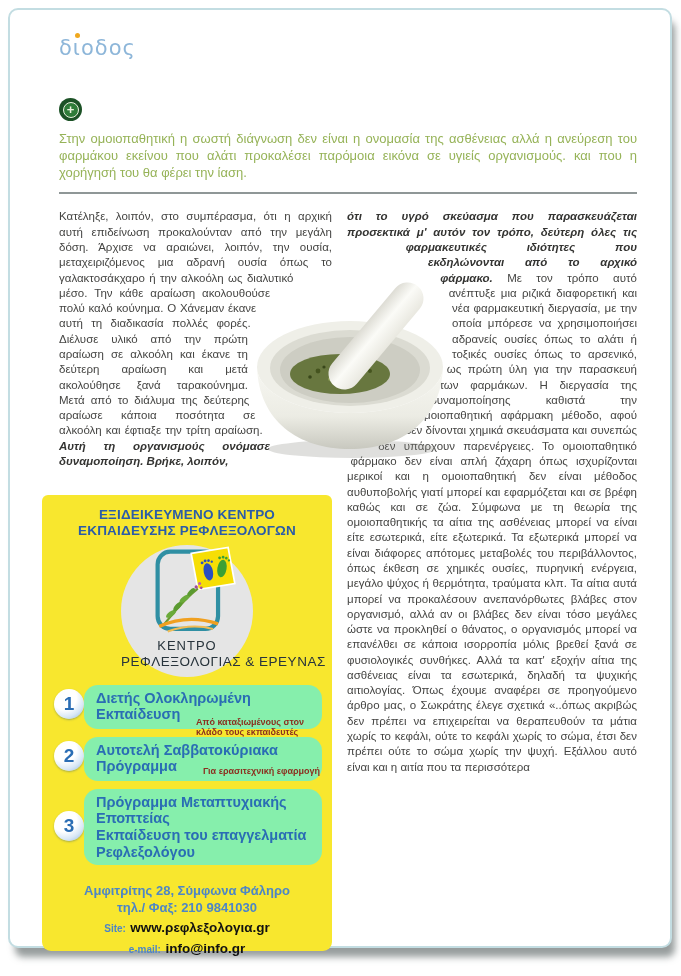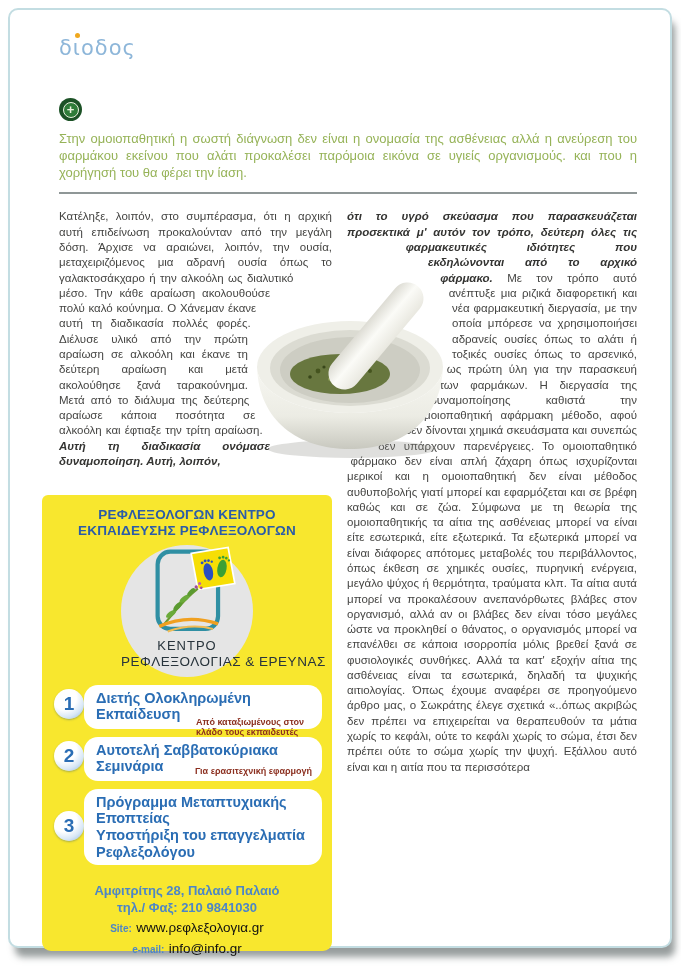--- a/index.html
+++ b/index.html
@@ -112,37 +112,37 @@
   .num-sphere {
     position:absolute; left:2px; top:4px;
     width:30px; height:30px; border-radius:50%;
     background:radial-gradient(circle at 34% 28%, #ffffff 42%, #d8e7f6 68%, #86b0dc 100%);
     color:#2a6db4; font-weight:bold; font-size:19px;
     display:flex; align-items:center; justify-content:center;
     box-shadow:0 1px 2px rgba(20,70,130,0.35);
   }
   .ad-item.third .num-sphere { top:22px; }
   .pill {
-    background:#ffffff; border-radius:14px;
+    background:#86efac; border-radius:14px;
     padding:5px 8px 5px 12px; position:relative; min-height:44px;
   }
   .pill-line {
     color:#2a6db4; font-weight:bold; font-size:14.5px; line-height:1.15;
   }
   .pill-caption {
     position:absolute; color:#8b2f1f; font-weight:bold;
     font-size:9px; line-height:1.2;
   }
   .cap-1 { right:6px; top:32px; width:120px; }
-  .cap-2 { right:10px; bottom:4px; white-space:nowrap; }
+  .cap-2 { right:2px; bottom:4px; white-space:nowrap; }
   
   .ad-contact { margin-top:18px; text-align:center; line-height:1.3; }
   .c-blue  { color:#4d86c6; font-weight:bold; font-size:13px; }
   .c-label { color:#4d86c6; font-weight:bold; font-size:10px; }
-  .c-black { color:#111111; font-weight:normal; font-size:13.5px; }
+  .c-black { color:#111111; font-weight:bold; font-size:13.5px; }
 </style>
 </head>
 <body>
 
 <div class="page-card">
 
   <div class="masthead">
     <span class="logo-text">δ<span class="iota">ι<span class="dot"></span></span>οδος</span>
   </div>
 
@@ -155,26 +155,26 @@
   <p class="intro">Στην ομοιοπαθητική η σωστή διάγνωση δεν είναι η ονομασία της ασθένειας αλλά η ανεύρεση του φαρμάκου εκείνου που αλάτι προκαλέσει παρόμοια εικόνα σε υγιείς οργανισμούς. και που η χορήγησή του θα φέρει την ίαση.</p>
 
   <hr class="rule">
 
   <div class="columns">
 
     <div class="col-left">
       <div class="body-text">
         <span class="cut-left"></span>
         <span>Κατέληξε, λοιπόν, στο συμπέρασμα, ότι η αρχική αυτή επιδείνωση προκαλούνταν από την μεγάλη δόση. Άρχισε να αραιώνει, λοιπόν, την ουσία, μεταχειριζόμενος μια αδρανή ουσία όπως το γαλακτοσάκχαρο ή την αλκοόλη ως διαλυτικό μέσο. Την κάθε αραίωση ακολουθούσε πολύ καλό κούνημα. Ο Χάνεμαν έκανε αυτή τη διαδικασία πολλές φορές. Διέλυσε υλικό από την πρώτη αραίωση σε αλκοόλη και έκανε τη δεύτερη αραίωση και μετά ακολούθησε ξανά ταρακούνημα. Μετά από το διάλυμα της δεύτερης αραίωσε κάποια ποσότητα σε αλκοόλη και έφτιαξε την τρίτη αραίωση. </span>
-        <span class="bold-seg">Αυτή τη διαδικασία ονόμασε δυναμοποίηση. Αυτή, λοιπόν,</span>
+        <span class="bold-seg">Αυτή τη οργανισμούς ονόμασε δυναμοποίηση. Βρήκε, λοιπόν,</span>
       </div>
 
       <div class="ad-box">
         <div class="ad-header">
-          <div>ΡΕΦΛΕΞΟΛΟΓΩΝ ΚΕΝΤΡΟ</div>
+          <div>ΕΞΙΔΕΙΚΕΥΜΕΝΟ ΚΕΝΤΡΟ</div>
           <div>ΕΚΠΑΙΔΕΥΣΗΣ ΡΕΦΛΕΞΟΛΟΓΩΝ</div>
         </div>
 
         <div class="ad-circle">
           <svg width="126" height="94" viewBox="0 0 150 112">
 
             <rect x="40" y="8" width="72" height="92" rx="15" fill="none" stroke="#2f8fa3" stroke-width="5"></rect>
 
             <polygon points="80,10 124,3 132,46 88,53" fill="#f6de05" stroke="#ffffff" stroke-width="2"></polygon>
 
@@ -216,37 +216,37 @@
             <div class="pill">
               <div class="pill-line">Διετής Ολοκληρωμένη</div>
               <div class="pill-line">Εκπαίδευση</div>
               <div class="pill-caption cap-1">Από καταξιωμένους στον κλάδο τους εκπαιδευτές</div>
             </div>
           </div>
           <div class="ad-item">
             <div class="num-sphere">2</div>
             <div class="pill">
               <div class="pill-line">Αυτοτελή Σαββατοκύριακα</div>
-              <div class="pill-line">Σεμινάρια</div>
+              <div class="pill-line">Πρόγραμμα</div>
               <div class="pill-caption cap-2">Για ερασιτεχνική εφαρμογή</div>
             </div>
           </div>
           <div class="ad-item third">
             <div class="num-sphere">3</div>
             <div class="pill">
               <div class="pill-line">Πρόγραμμα Μεταπτυχιακής</div>
               <div class="pill-line">Εποπτείας</div>
-              <div class="pill-line">Υποστήριξη του επαγγελματία</div>
+              <div class="pill-line">Εκπαίδευση του επαγγελματία</div>
               <div class="pill-line">Ρεφλεξολόγου</div>
             </div>
           </div>
         </div>
 
         <div class="ad-contact">
-          <div class="c-blue">Αμφιτρίτης 28, Παλαιό Παλαιό</div>
+          <div class="c-blue">Αμφιτρίτης 28, Σύμφωνα Φάληρο</div>
           <div class="c-blue">τηλ./ Φαξ: 210 9841030</div>
           <div>
             <span class="c-label">Site:</span>
             <span class="c-black">www.ρεφλεξολογια.gr</span>
           </div>
           <div>
             <span class="c-label">e-mail:</span>
             <span class="c-black">info@info.gr</span>
           </div>
         </div>

